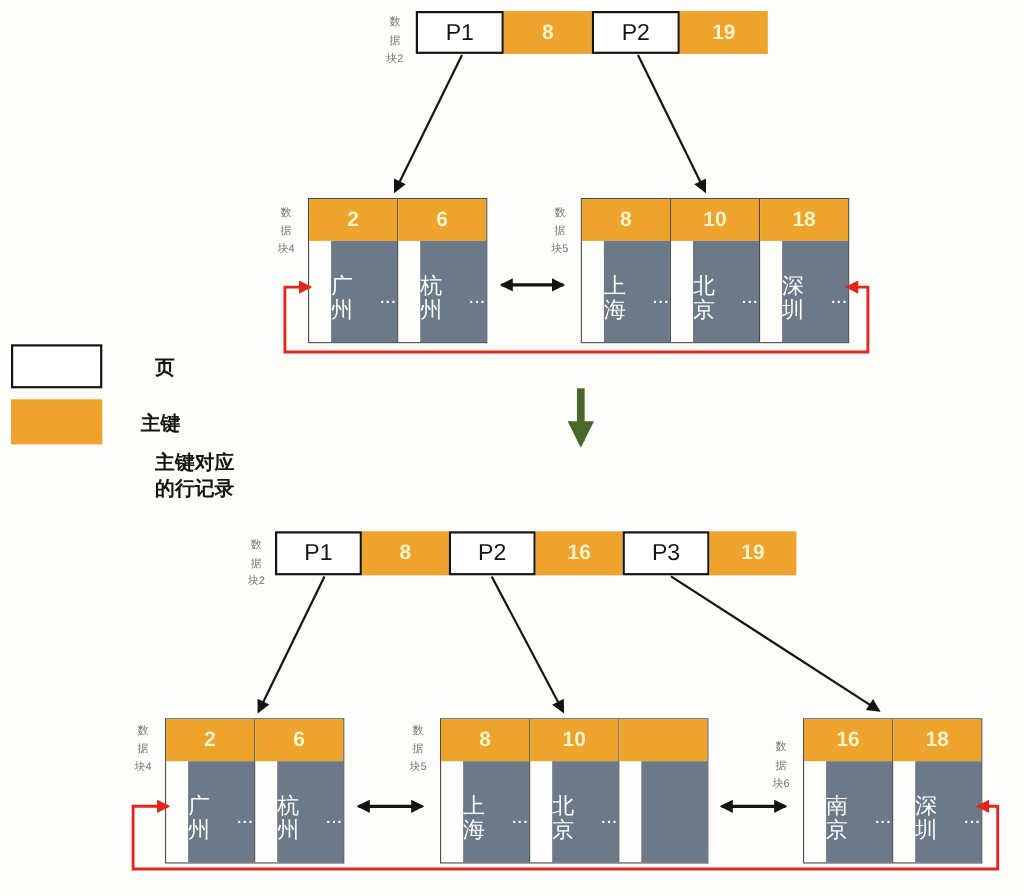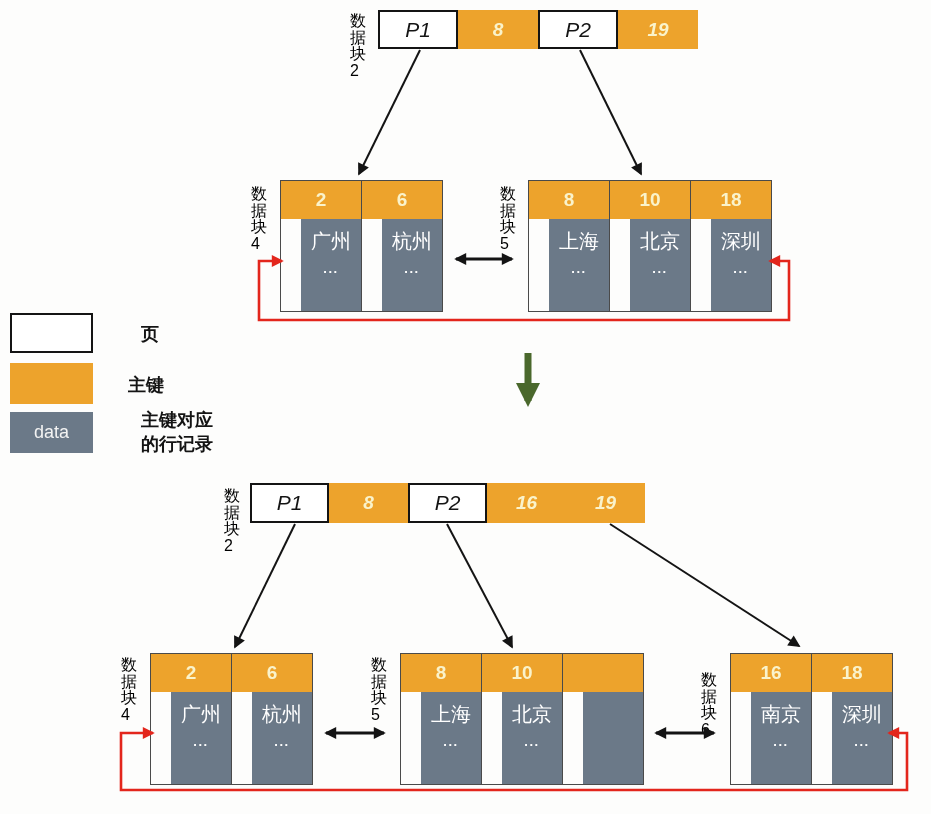--- a/index.html
+++ b/index.html
@@ -1,39 +1,39 @@
 <!DOCTYPE html>
 <html style="--orange: #EDA32C; --slate: #6B7988; --red: #E3261C; --green: #4A682C; --key_text: #FAF3CB;"><head>
 <meta charset="utf-8">
 <style>
   html,body{margin:0;padding:0;}
   body{font-family:"Liberation Sans","DejaVu Sans",sans-serif;background:#fff;}
   #canvas{position:relative;width:931px;height:814px;background:#fdfdfc;overflow:hidden;}
 
   
-  .blabel{position:absolute;width:18px;font-size:16px;line-height:16.5px;
-          word-break:break-all;color:#000000;}
+  .blabel{position:absolute;width:18px;font-size:10px;line-height:16.5px;
+          word-break:break-all;text-align:center;color:#737373;}
 
   
   .pnode{position:absolute;display:flex;}
   .cell{width:80px;height:39px;display:flex;align-items:center;justify-content:center;
-        font-size:21px;color:#141414;box-sizing:border-box;font-style:italic;}
+        font-size:21px;color:#141414;box-sizing:border-box;}
   .cell.page{background:#ffffff;border:2px solid #141414;}
   .cell.key{background:var(--orange,#eda32c);color:var(--key_text,#faf3cb);
             font-weight:bold;font-size:19px;}
   .broot .cell{width:79px;height:40px;}
 
   
   .leaf{position:absolute;display:flex;border:1px solid #4a4a4a;}
   .lcol{width:80px;display:flex;flex-direction:column;border-right:1px solid #4a4a4a;}
   .lcol:last-child{border-right:none;}
   .lkey{height:38px;background:var(--orange,#eda32c);color:var(--key_text,#faf3cb);
         font-weight:bold;font-size:19px;display:flex;align-items:center;justify-content:center;}
   .lbody{height:81px;background:var(--slate,#6b7988);color:#ffffff;display:flex;
-         flex-direction:column;align-items:center;padding-top:11px;gap:9px;box-sizing:content-box;margin-left:20px;}
+         flex-direction:row;align-items:center;padding-top:11px;gap:9px;box-sizing:content-box;margin-left:20px;}
   .city{font-size:20px;line-height:22px;min-height:22px;}
   .dots{font-size:13px;font-weight:bold;letter-spacing:1.5px;}
 
   
   .lg-box{position:absolute;width:83px;box-sizing:border-box;}
   .lg-page{height:40px;background:#ffffff;border:2px solid #141414;}
   .lg-key{height:41px;background:var(--orange,#eda32c);}
   .lg-data{height:41px;background:var(--slate,#6b7988);display:flex;align-items:center;
            justify-content:center;color:#f3f3f3;font-size:18px;}
   .lg-label{position:absolute;font-size:18px;font-weight:bold;color:#141414;line-height:24px;}
@@ -97,32 +97,30 @@
       </div>
     </div>
   </div>
 
   <div class="lg-box lg-page" style="left:10px;top:313px;"></div>
   <div class="lg-label" style="left:141px;top:322px;">页</div>
 
   <div class="lg-box lg-key" style="left:10px;top:363px;"></div>
   <div class="lg-label" style="left:128px;top:373px;">主键</div>
 
-  <div class="lg-box lg-data" style="left:10px;top:412px;">
-    <span>data</span>
-  </div>
   <div class="lg-label wrap" style="left:141px;top:408px;">主键对应的行记录</div>
 
   <div class="blabel" style="left:224px;top:488px;">数据块2</div>
 
   <div class="pnode broot" style="left:250px;top:483px;">
     <div class="cell page">P1</div>
     <div class="cell key">8</div>
     <div class="cell page">P2</div>
     <div class="cell key">16</div>
+    <div class="cell page">P3</div>
     <div class="cell key">19</div>
   </div>
 
   <div class="blabel" style="left:121px;top:657px;">数据块4</div>
   <div class="leaf" style="left:150px;top:653px;">
     <div class="lcol">
       <div class="lkey">2</div>
       <div class="lbody">
         <div class="city">广州</div>
         <div class="dots">...</div>

